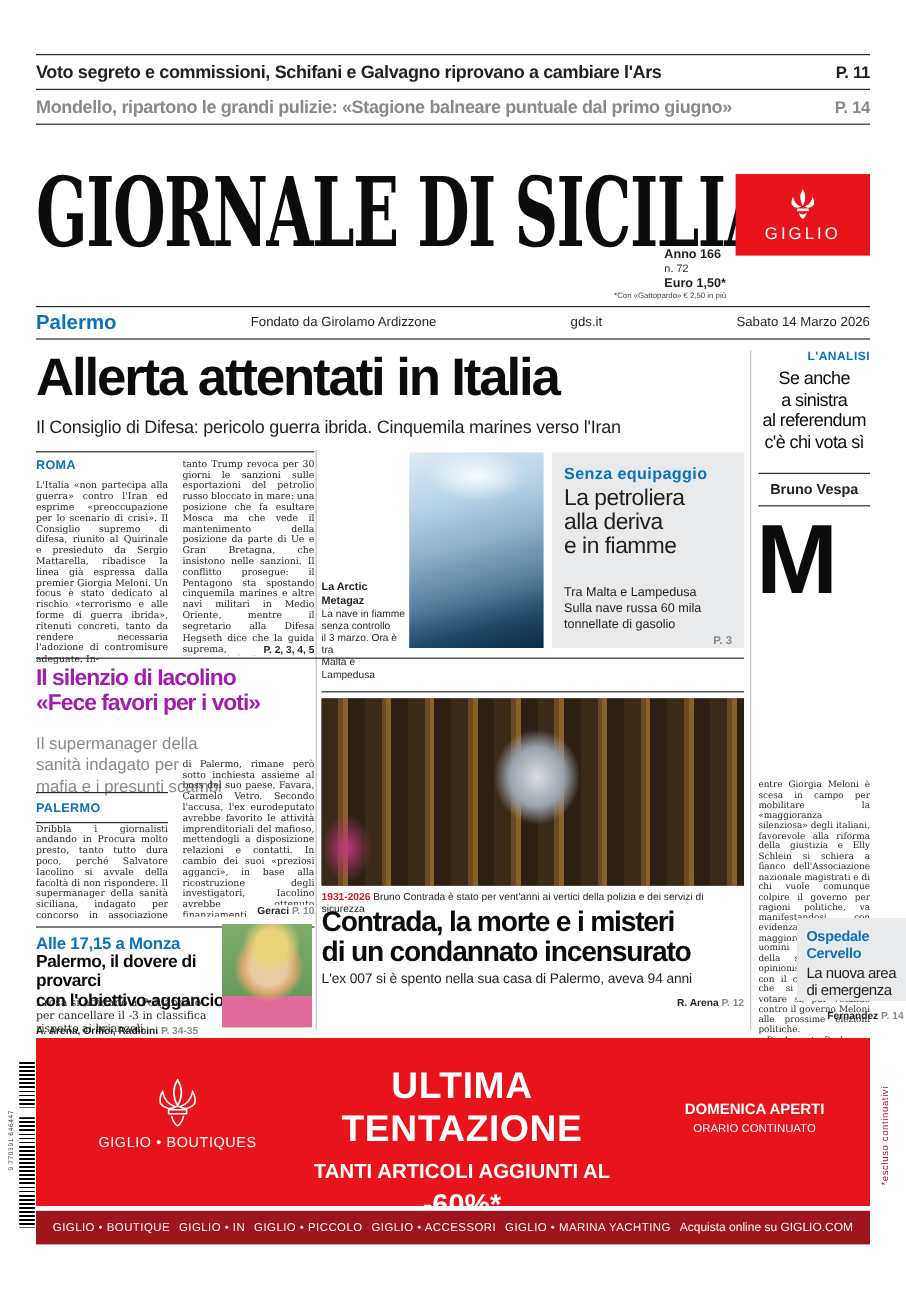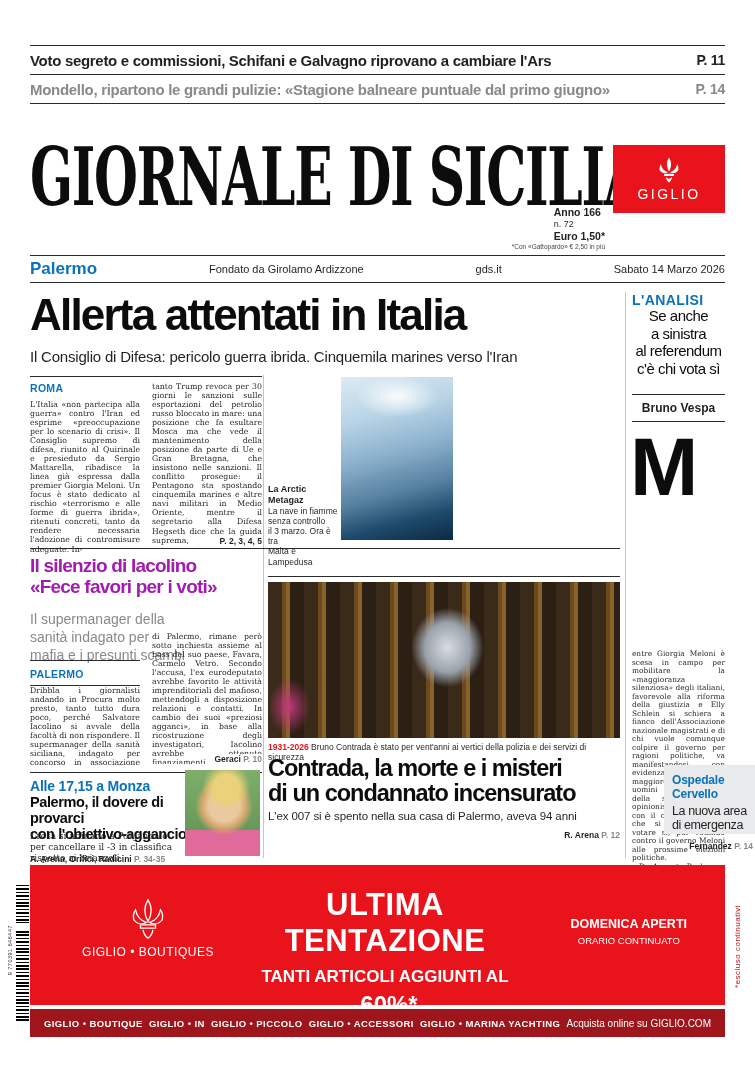--- a/index.html
+++ b/index.html
@@ -100,21 +100,21 @@
                 repeating-linear-gradient(90deg,#3a2a1a 0 14px,#6b4a22 14px 18px,#8a6228 18px 22px,#2c2014 22px 36px),
                 linear-gradient(#1a1b20,#14151a);}
   .ct-cap{left:268px;top:742px;width:352px;font-size:8.5px;}
   .ct-cap .yrs{color:#e8131b;font-weight:bold;}
   .ct-head{left:268px;top:756px;width:352px;font-size:23.5px;font-weight:bold;line-height:1.07;
            letter-spacing:-1px;color:#0c0c0d;}
   .ct-sub{left:268px;top:810px;width:352px;font-size:11.5px;letter-spacing:-0.1px;}
   .ct-by{left:268px;top:830px;width:352px;text-align:right;}
 
   
-  .an-label{left:632px;top:292px;width:93px;text-align:left;font-size:14px;font-weight:bold;
+  .an-label{left:632px;top:292px;width:93px;text-align:right;font-size:10px;font-weight:bold;
             color:#0b72ba;letter-spacing:0.4px;}
   .an-title{left:632px;top:307px;width:93px;text-align:center;font-size:15px;line-height:1.18;
             letter-spacing:-0.5px;color:#0c0c0d;}
   .an-r1{left:632px;top:394px;width:93px;}
   .an-by{left:632px;top:401px;width:93px;text-align:center;font-size:12px;font-weight:bold;}
   .an-r2{left:632px;top:421px;width:93px;}
   .an-drop{left:630px;top:430px;font-size:82px;font-weight:800;line-height:0.9;
            letter-spacing:-2px;color:#0c0c0d;}
   .an-body{left:632px;top:518px;width:93px;height:240px;overflow:hidden;position:relative;
            font-family:"DejaVu Serif",serif;font-size:7.4px;line-height:1.15;text-align:justify;}
@@ -141,21 +141,21 @@
   .ad-right{position:absolute;right:38px;top:52px;text-align:center;}
   .ad-r1{font-size:12.5px;font-weight:bold;}
   .ad-r2{font-size:9.5px;margin-top:4px;}
   .ad-note{left:733px;top:905px;writing-mode:vertical-rl;transform:rotate(180deg);
            font-size:8px;color:#b5121a;letter-spacing:0.5px;}
 
   
   .strip{left:30px;top:1009px;width:695px;height:28px;background:#9e151b;color:#fff;
          display:flex;align-items:center;justify-content:space-between;
          padding:0 14px;box-sizing:border-box;}
-  .strip-item{font-size:9.5px;font-weight:bold;letter-spacing:0.4px;}
+  .strip-item{font-size:9.5px;font-weight:normal;letter-spacing:0.4px;}
   .strip-right{font-size:10px;font-weight:400;}
 
   
   .barcode{left:12px;top:885px;width:17px;height:145px;}
   .bars{position:absolute;left:4px;width:13px;
         background:repeating-linear-gradient(180deg,#000 0 1.5px,#fff 1.5px 3.4px);}
   .bars.b1{top:0;height:38px;}
   .bars.b2{top:46px;height:92px;}
   .bc-num{position:absolute;left:-5px;top:40px;writing-mode:vertical-rl;transform:rotate(180deg);
           font-size:5.5px;color:#333;letter-spacing:0.5px;}
@@ -220,20 +220,30 @@
 
   <div class="abs tank-cap">
     <div class="b">La Arctic Metagaz</div>
     <div class="prelines">La nave in fiamme
 senza controllo
 il 3 marzo. Ora è tra
 Malta e Lampedusa</div>
   </div>
   <div class="abs tank-photo"></div>
 
+  <div class="abs senza-box">
+    <div class="kicker" style="font-size:13.5px;">Senza equipaggio</div>
+    <div class="senza-title prelines">La petroliera
+alla deriva
+e in fiamme</div>
+    <div class="senza-txt prelines">Tra Malta e Lampedusa
+Sulla nave russa 60 mila
+tonnellate di gasolio</div>
+    <div class="senza-page">P. 3</div>
+  </div>
 
   <div class="abs hrule r1"></div>
   <div class="abs hrule r2"></div>
 
   <div class="abs iac-head prelines">Il silenzio di Iacolino
 «Fece favori per i voti»</div>
   <div class="abs iac-deck prelines">Il supermanager della
 sanità indagato per
 mafia e i presunti scambi</div>
   <div class="abs iac-kick">

